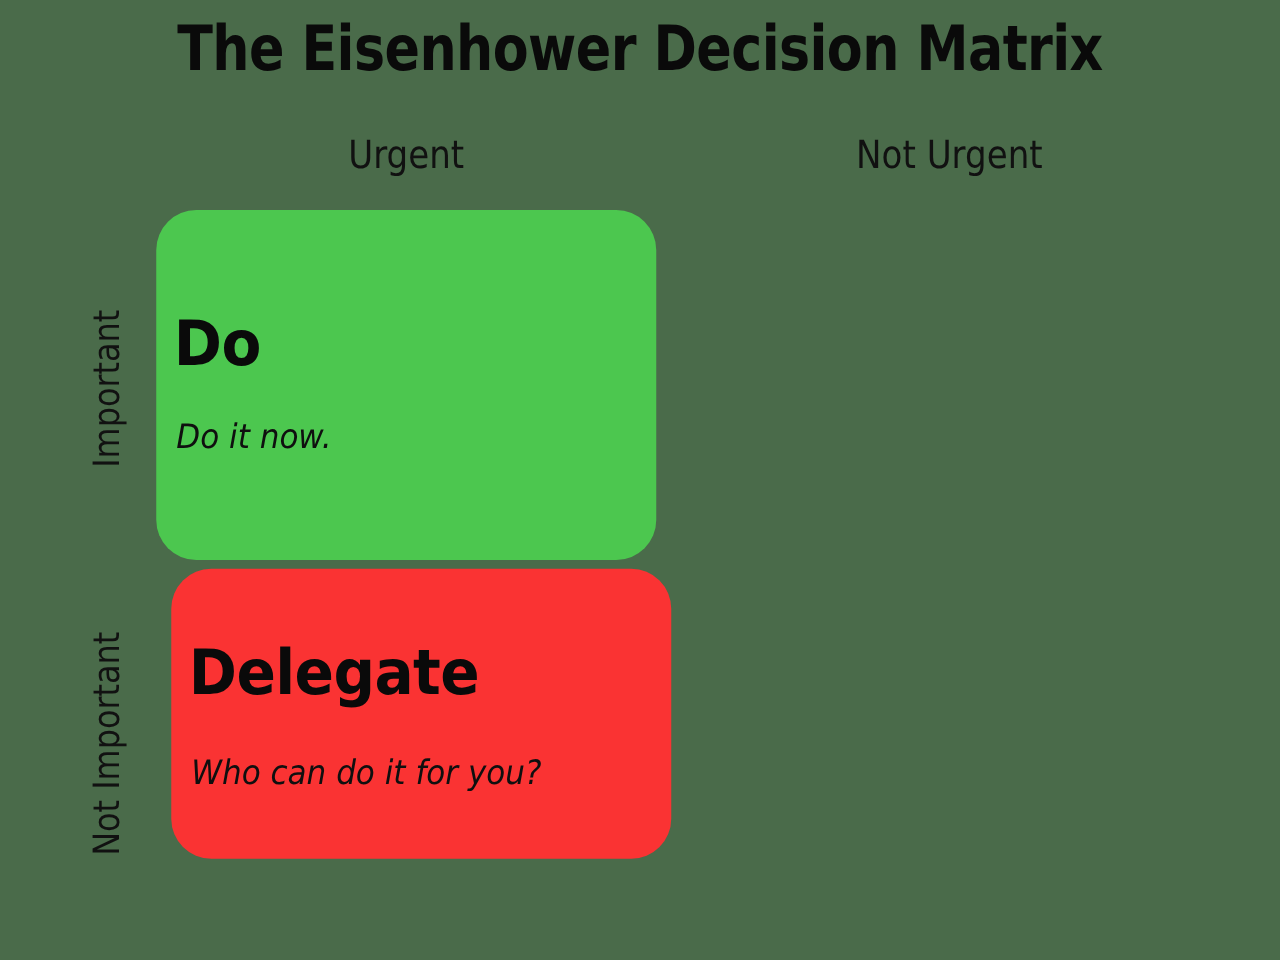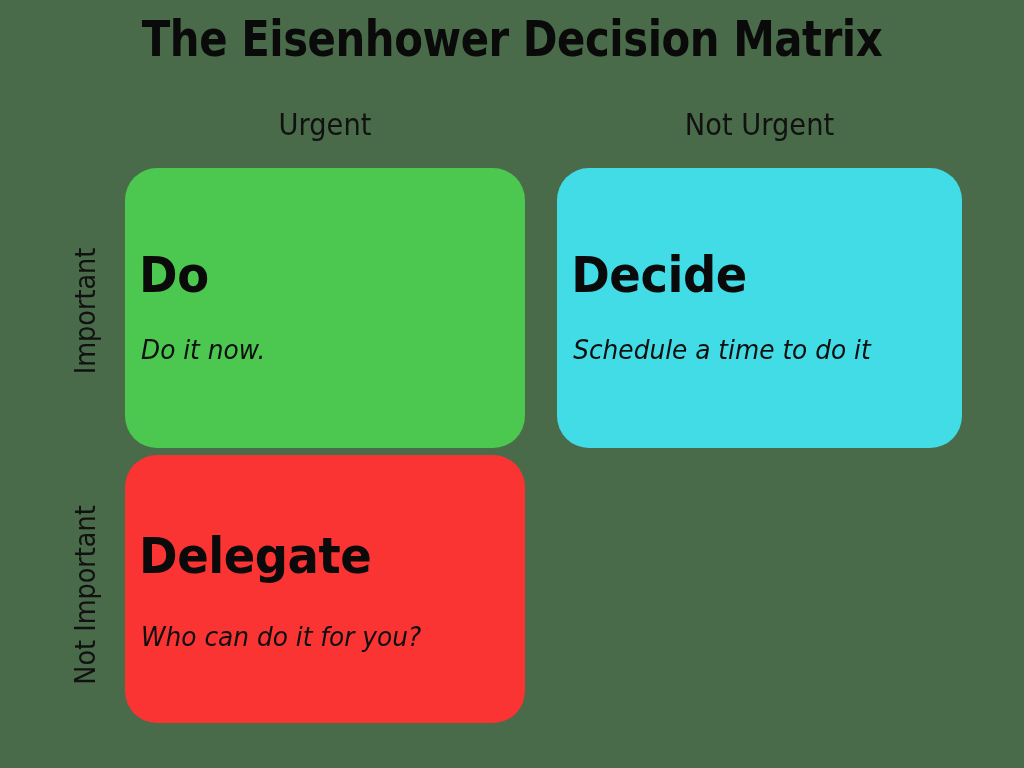--- a/index.html
+++ b/index.html
@@ -91,21 +91,21 @@
     position: absolute;
     border-radius: 32px;
     display: flex;
     flex-direction: column;
     justify-content: center;
     box-sizing: border-box;
   }
   .quadrant-left  { left: 125px; width: 400px; }
   .quadrant-right { left: 557px; width: 405px; }
   .quadrant-top    { top: 168px; height: 280px; }
-  .quadrant-bottom { top: 455px; height: 268px; }
+  .quadrant-bottom { top: 455px; height: 232px; margin-left: 12px; }
 
   .quadrant-title {
     font-size: 50px;
     font-weight: 700;
     color: #0a0a0a;
     line-height: 1;
     letter-spacing: -0.5px;
     font-family: "DejaVu Sans", "Liberation Sans", sans-serif;
     transform: scaleX(0.93);
     white-space: nowrap;
@@ -138,24 +138,20 @@
 
   <div class="row-label" id="row-label-important">Important</div>
 
   <div class="row-label" id="row-label-not-important">Not Important</div>
 
   <div class="quadrant quadrant-left quadrant-top" id="quadrant-do" style="background: rgb(76, 199, 79);">
     <div class="quadrant-title">Do</div>
     <div class="quadrant-subtitle">Do it now.</div>
   </div>
 
-  <div class="quadrant quadrant-right quadrant-top" id="quadrant-decide" style="background: rgb(65, 220, 230);">
-    <div class="quadrant-title">Decide</div>
-    <div class="quadrant-subtitle">Schedule a time to do it</div>
-  </div>
 
   <div class="quadrant quadrant-left quadrant-bottom" id="quadrant-delegate" style="background: rgb(250, 51, 51);">
     <div class="quadrant-title">Delegate</div>
     <div class="quadrant-subtitle">Who can do it for you?</div>
   </div>
 
 
 </div>
 
 </body></html>

